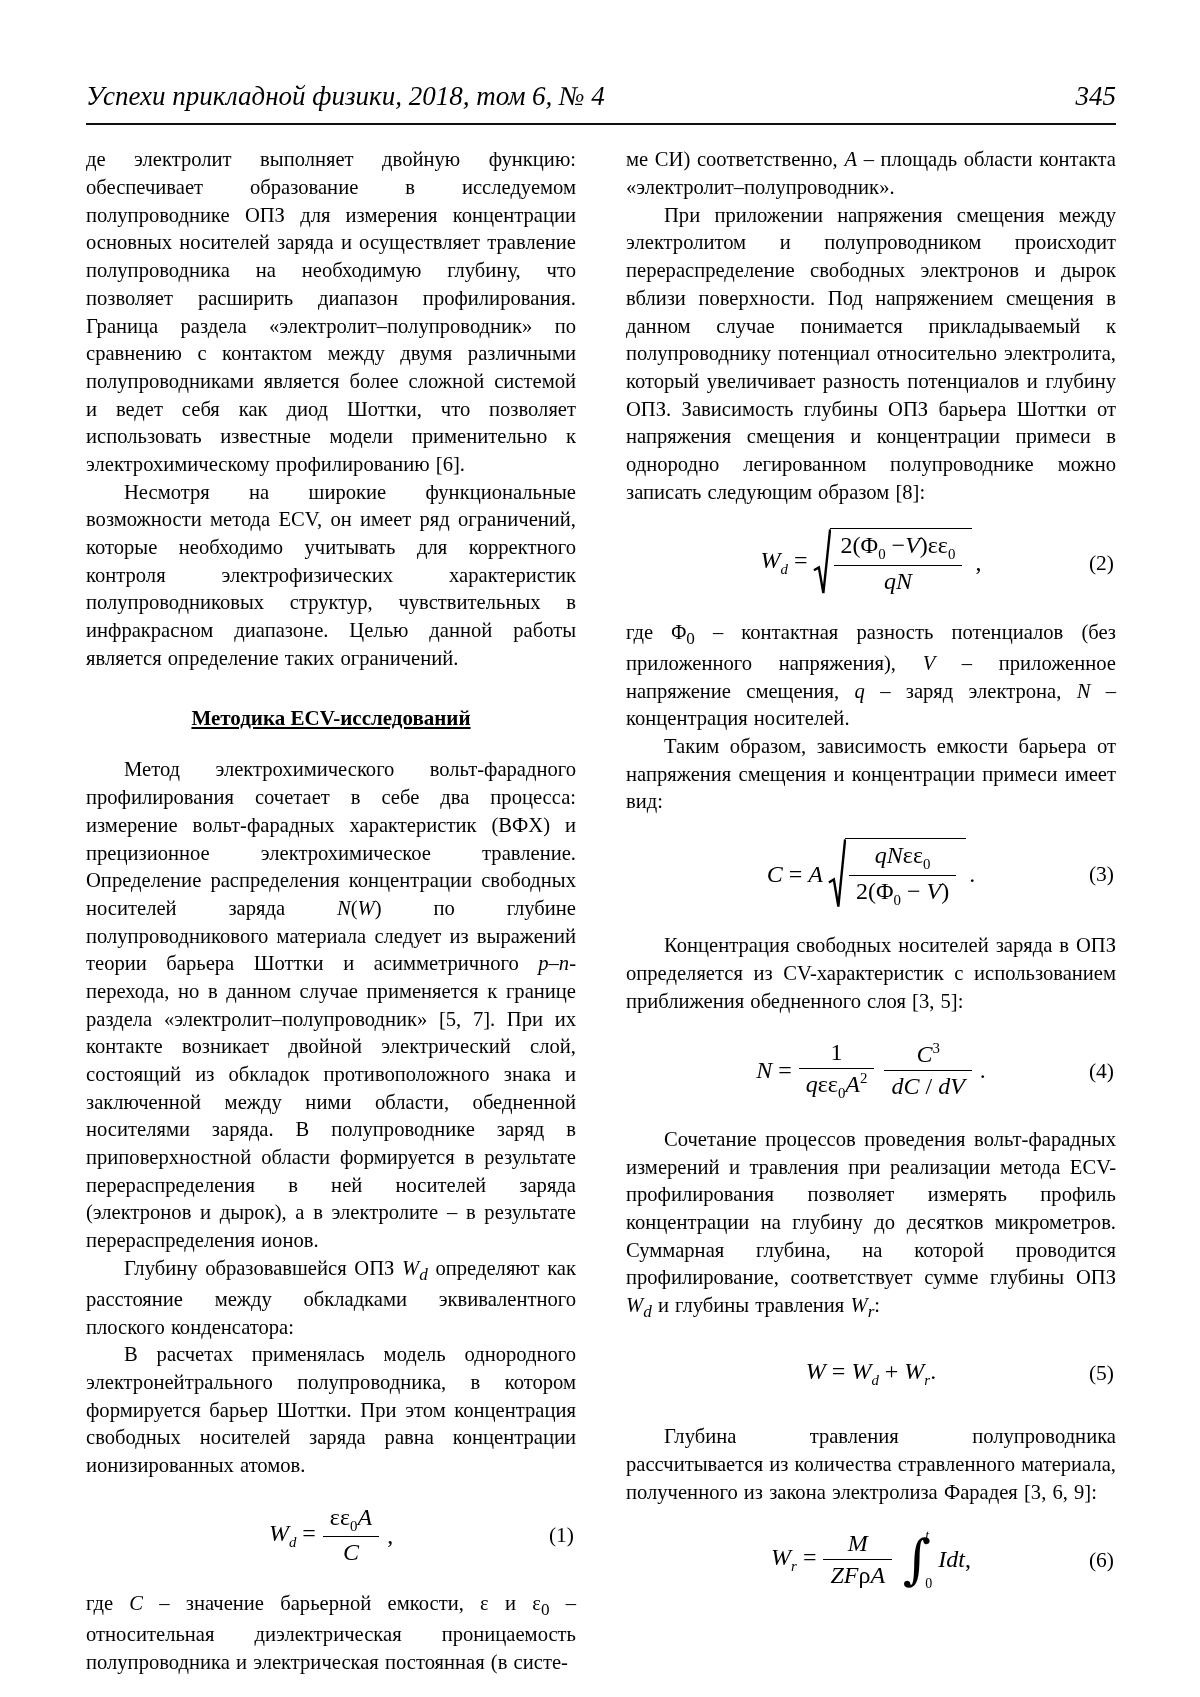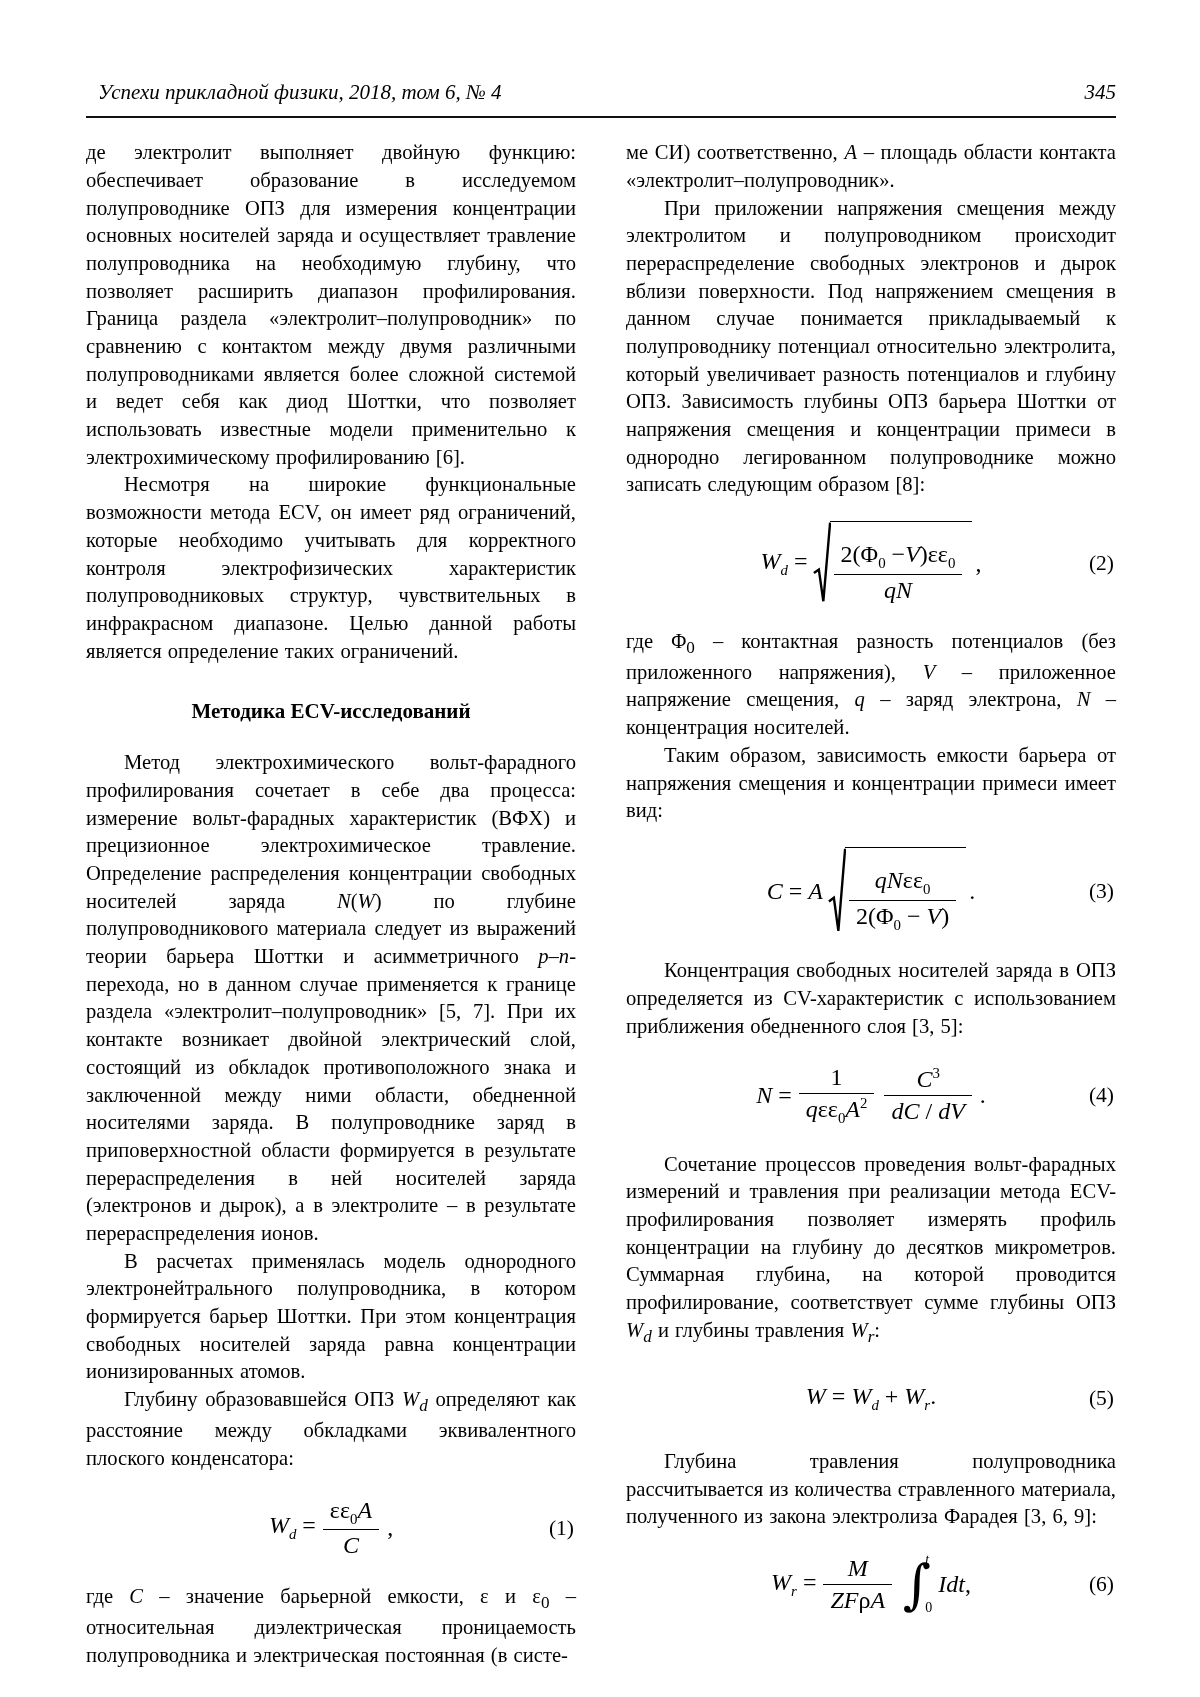--- a/index.html
+++ b/index.html
@@ -7,42 +7,42 @@
     position:relative;
     width:1200px;height:1697px;
     box-sizing:border-box;
     padding:80px 84px 0 86px;
     background:#ffffff;
     color:#000;
     font-family:"Liberation Serif", "DejaVu Serif", serif;
     overflow:hidden;
   }
   .hdr{display:flex;justify-content:space-between;align-items:baseline;
-       font-style:italic;font-size:21px;line-height:1.2;margin-left:12px;}
+       font-style:italic;font-size:27px;line-height:1.2;}
   .rule{border-bottom:2.2px solid #111;margin-top:11px;}
   .cols{display:flex;gap:50px;margin-top:21px;}
   .col{flex:1;min-width:0;}
   p{margin:0;text-align:justify;font-size:20.6px;line-height:1.345;text-indent:38px;
     word-spacing:1px;}
   p.noindent{text-indent:0;}
-  h2{font-size:21px;font-weight:bold;text-align:center;margin:34px 0 25px;}
+  h2{font-size:21px;font-weight:bold;text-align:center;margin:34px 0 25px;text-decoration:underline;}
   
   .eq{position:relative;display:flex;align-items:center;justify-content:center;
       margin:22px 0;font-size:24px;min-height:56px;}
   .eq-body{display:inline-flex;align-items:center;font-style:normal;}
   .eq-no{position:absolute;right:2px;top:50%;transform:translateY(-50%);font-size:21.5px;}
   .eq sub{font-size:0.62em;}
   .eq sup{font-size:0.62em;}
   .frac{display:inline-flex;flex-direction:column;vertical-align:middle;margin:0 5px;}
   .frac .num,.frac .den{text-align:center;padding:1px 7px;line-height:1.2;}
   .frac .den{border-top:1.8px solid #000;}
   .sqrt{display:inline-flex;align-items:stretch;margin-left:3px;}
   .sqrt-sign{width:18px;display:flex;align-items:stretch;margin-right:-1px;}
   .sqrt-sign svg{width:18px;height:auto;flex:1;}
-  .sqrt-body{border-top:1.8px solid #000;display:flex;align-items:flex-end;padding:17px 8px 0 2px;}
+  .sqrt-body{border-top:1.8px solid #000;display:flex;align-items:flex-end;padding:1px 8px 0 2px;}
   .sqrt-body .frac{margin:0 2px;}
   .integral{display:inline-flex;align-items:center;margin:0 3px 0 6px;}
   .int-sign{font-size:54px;line-height:0.92;font-family:"DejaVu Serif", serif;}
   .int-limits{display:inline-flex;flex-direction:column;justify-content:space-between;
               height:62px;font-size:14px;margin-left:-6px;line-height:1;}
   .int-limits .lim-top{align-self:flex-start;}
   .int-limits .lim-bot{align-self:flex-start;}
   .eq-tail{margin-left:3px;}
   .eq-lhs{margin-right:2px;}
 </style>
@@ -57,22 +57,22 @@
   </div>
   <div class="rule"></div>
 
   <div class="cols">
 
     <section class="col">
       <p class="noindent">де электролит выполняет двойную функцию: обеспечивает образование в исследуемом полупроводнике ОПЗ для измерения концентрации основных носителей заряда и осуществляет травление полупроводника на необходимую глубину, что позволяет расширить диапазон профилирования. Граница раздела «электролит–полупроводник» по сравнению с контактом между двумя различными полупроводниками является более сложной системой и ведет себя как диод Шоттки, что позволяет использовать известные модели применительно к электрохимическому профилированию [6].</p>
       <p>Несмотря на широкие функциональные возможности метода ECV, он имеет ряд ограничений, которые необходимо учитывать для корректного контроля электрофизических характеристик полупроводниковых структур, чувствительных в инфракрасном диапазоне. Целью данной работы является определение таких ограничений.</p>
       <h2>Методика ECV-исследований</h2>
       <p>Метод электрохимического вольт-фарадного профилирования сочетает в себе два процесса: измерение вольт-фарадных характеристик (ВФХ) и прецизионное электрохимическое травление. Определение распределения концентрации свободных носителей заряда <i>N</i>(<i>W</i>) по глубине полупроводникового материала следует из выражений теории барьера Шоттки и асимметричного <i>p</i>–<i>n</i>-перехода, но в данном случае применяется к границе раздела «электролит–полупроводник» [5, 7]. При их контакте возникает двойной электрический слой, состоящий из обкладок противоположного знака и заключенной между ними области, обедненной носителями заряда. В полупроводнике заряд в приповерхностной области формируется в результате перераспределения в ней носителей заряда (электронов и дырок), а в электролите – в результате перераспределения ионов.</p>
+      <p>Глубину образовавшейся ОПЗ <i>W</i><sub><i>d</i></sub> определяют как расстояние между обкладками эквивалентного плоского конденсатора:</p>
       <p>В расчетах применялась модель однородного электронейтрального полупроводника, в котором формируется барьер Шоттки. При этом концентрация свободных носителей заряда равна концентрации ионизированных атомов.</p>
-      <p>Глубину образовавшейся ОПЗ <i>W</i><sub><i>d</i></sub> определяют как расстояние между обкладками эквивалентного плоского конденсатора:</p>
 
       <div class="eq">
         <span class="eq-body">
           <span class="eq-lhs"><i>W</i><sub><i>d</i></sub> =</span>
           <span class="frac">
             <span class="num">εε<sub>0</sub><i>A</i></span>
             <span class="den"><i>C</i></span>
           </span>
           <span class="eq-tail">,</span>
         </span>

